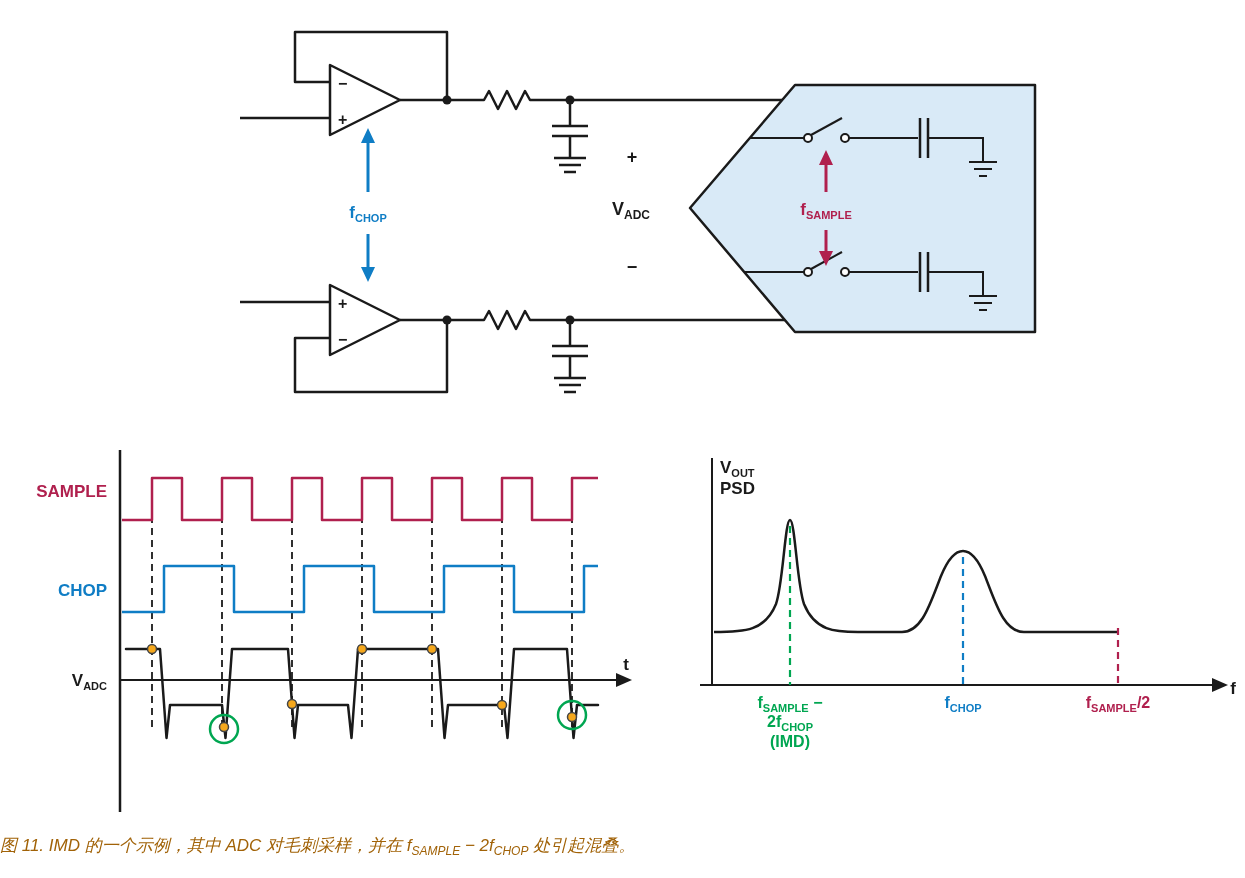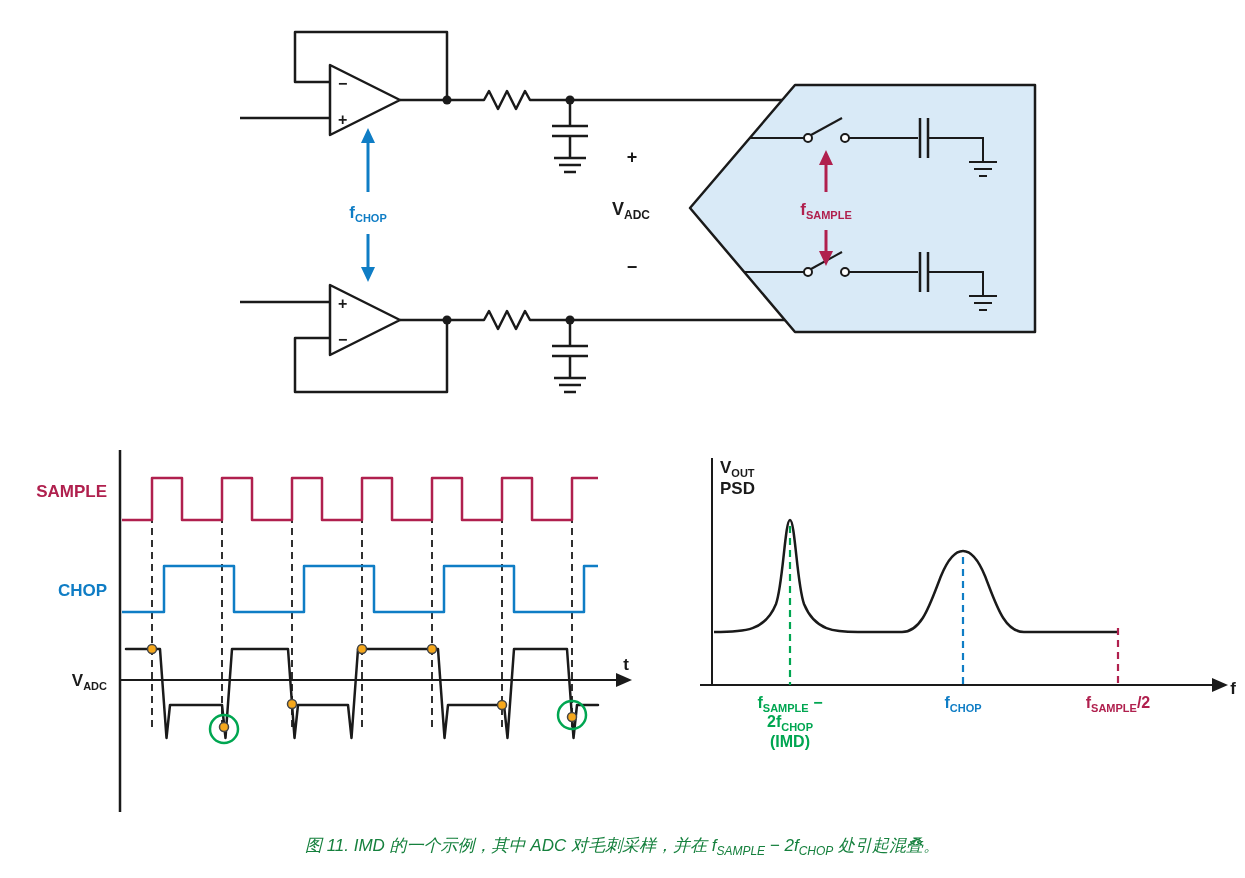--- a/index.html
+++ b/index.html
@@ -22,22 +22,22 @@
   .dashk{stroke:var(--ink);stroke-width:1.8;stroke-dasharray:7 5;fill:none;}
   .dashg{stroke:var(--green);stroke-width:2.2;stroke-dasharray:7 5;fill:none;}
   .dashb{stroke:var(--blue);stroke-width:2.2;stroke-dasharray:7 5;fill:none;}
   .dashr{stroke:var(--crimson);stroke-width:2.2;stroke-dasharray:7 5;fill:none;}
   .dot{fill:var(--orange);stroke:#444444;stroke-width:1.5;}
   .gcirc{fill:none;stroke:var(--green);stroke-width:2.5;}
   .ah{fill:var(--ink);} .ahb{fill:var(--blue);} .ahr{fill:var(--crimson);}
   .barrow{stroke:var(--blue);stroke-width:3;fill:none;}
   .rarrow{stroke:var(--crimson);stroke-width:3;fill:none;}
   .psd-curve{fill:none;stroke:var(--ink);stroke-width:2.5;stroke-linejoin:round;}
-  .caption{position:absolute;left:0;right:0;top:834px;text-align:center;
-    font-family:"Liberation Sans",sans-serif;font-style:italic;font-size:17px;color:#15803d;}
+  .caption{position:absolute;left:0;right:0;top:834px;text-align:left;
+    font-family:"Liberation Sans",sans-serif;font-style:italic;font-size:17px;color:#a16207;}
   .caption sub{font-size:12px;}
 </style>
 </head>
 <body>
 
 <div class="stage">
 <svg width="1245" height="878" viewBox="0 0 1245 878">
 
   <g>
 

